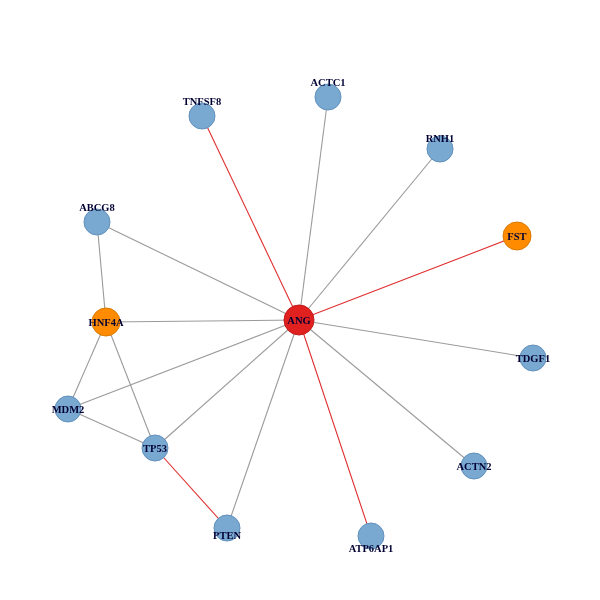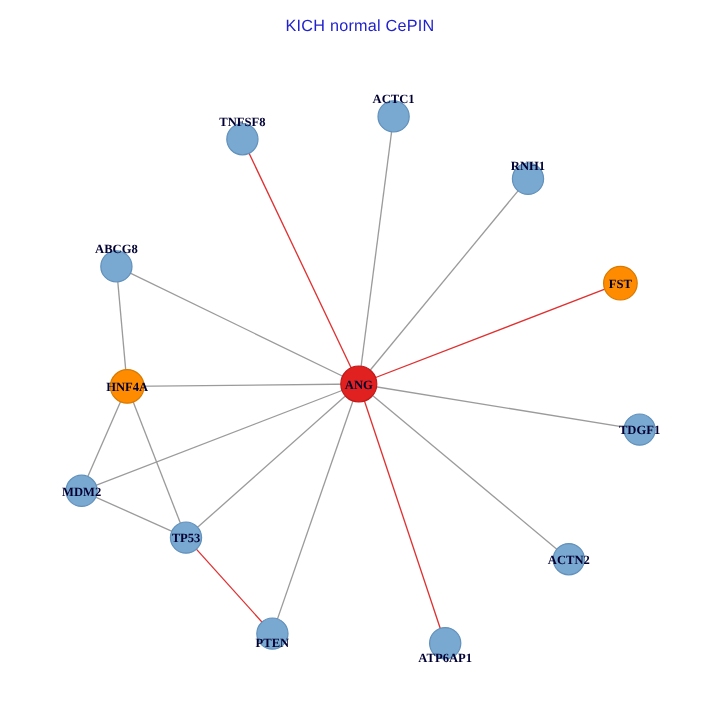--- a/index.html
+++ b/index.html
@@ -33,21 +33,20 @@
     font-family: "Liberation Serif", serif;
     font-weight: bold;
     font-size: 10.5px;
   }
   circle { cursor: pointer; }
 </style>
 </head>
 <body>
 
 <div class="stage" style="background: rgb(255, 255, 255);">
-  <div class="chart-title" style="color: rgb(34, 34, 204);">KICH normal CePIN</div>
   <svg id="graph" width="600" height="600" viewBox="0 0 600 600" xmlns="http://www.w3.org/2000/svg">
       <line x1="299" y1="320" x2="328" y2="97" stroke="#9B9B9B" stroke-width="1.1"></line>
       <line x1="299" y1="320" x2="202" y2="116" stroke="#E03030" stroke-width="1.1"></line>
       <line x1="299" y1="320" x2="440" y2="149" stroke="#9B9B9B" stroke-width="1.1"></line>
       <line x1="299" y1="320" x2="97" y2="222" stroke="#9B9B9B" stroke-width="1.1"></line>
       <line x1="299" y1="320" x2="517" y2="236" stroke="#E03030" stroke-width="1.1"></line>
       <line x1="299" y1="320" x2="106" y2="322" stroke="#9B9B9B" stroke-width="1.1"></line>
       <line x1="299" y1="320" x2="533" y2="358" stroke="#9B9B9B" stroke-width="1.1"></line>
       <line x1="299" y1="320" x2="68" y2="409" stroke="#9B9B9B" stroke-width="1.1"></line>
       <line x1="299" y1="320" x2="155" y2="448" stroke="#9B9B9B" stroke-width="1.1"></line>

